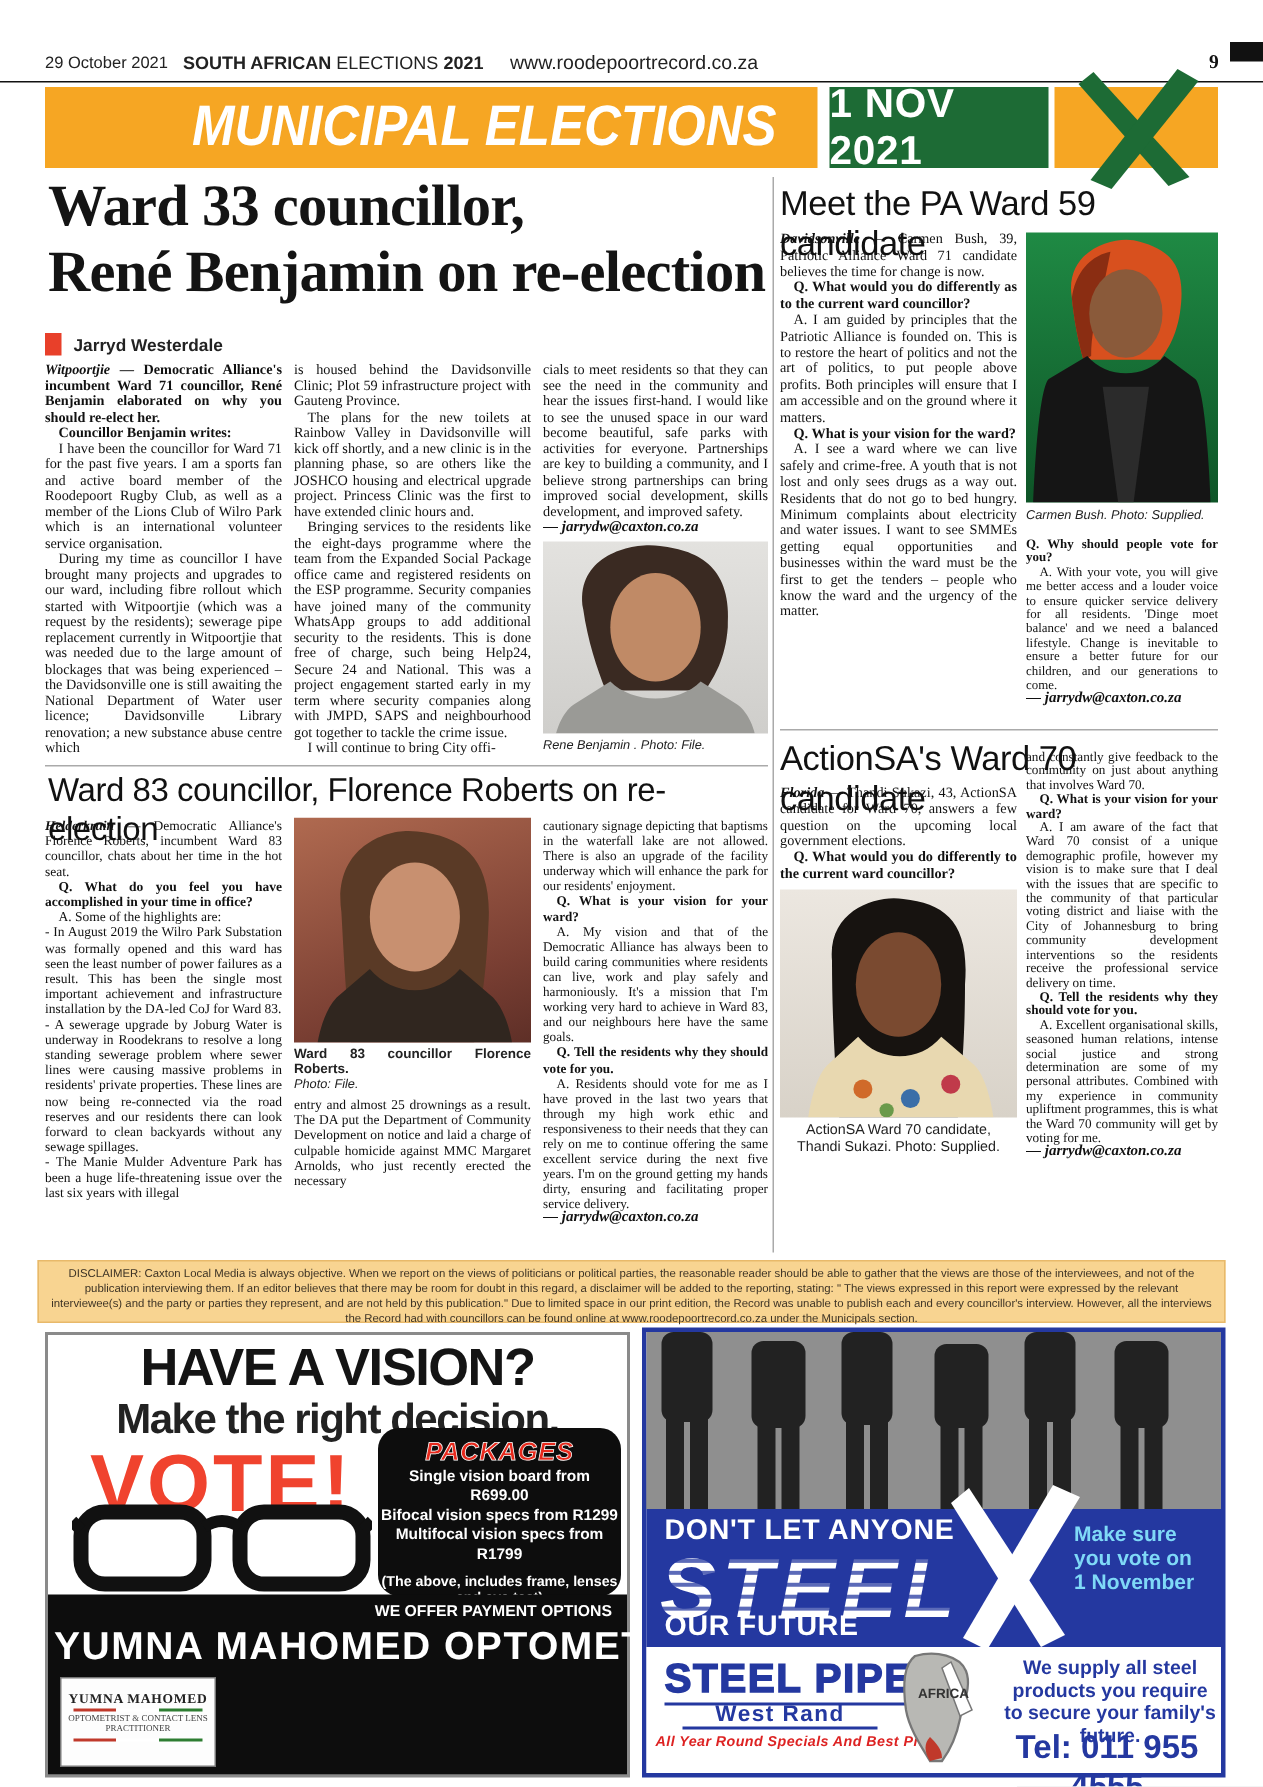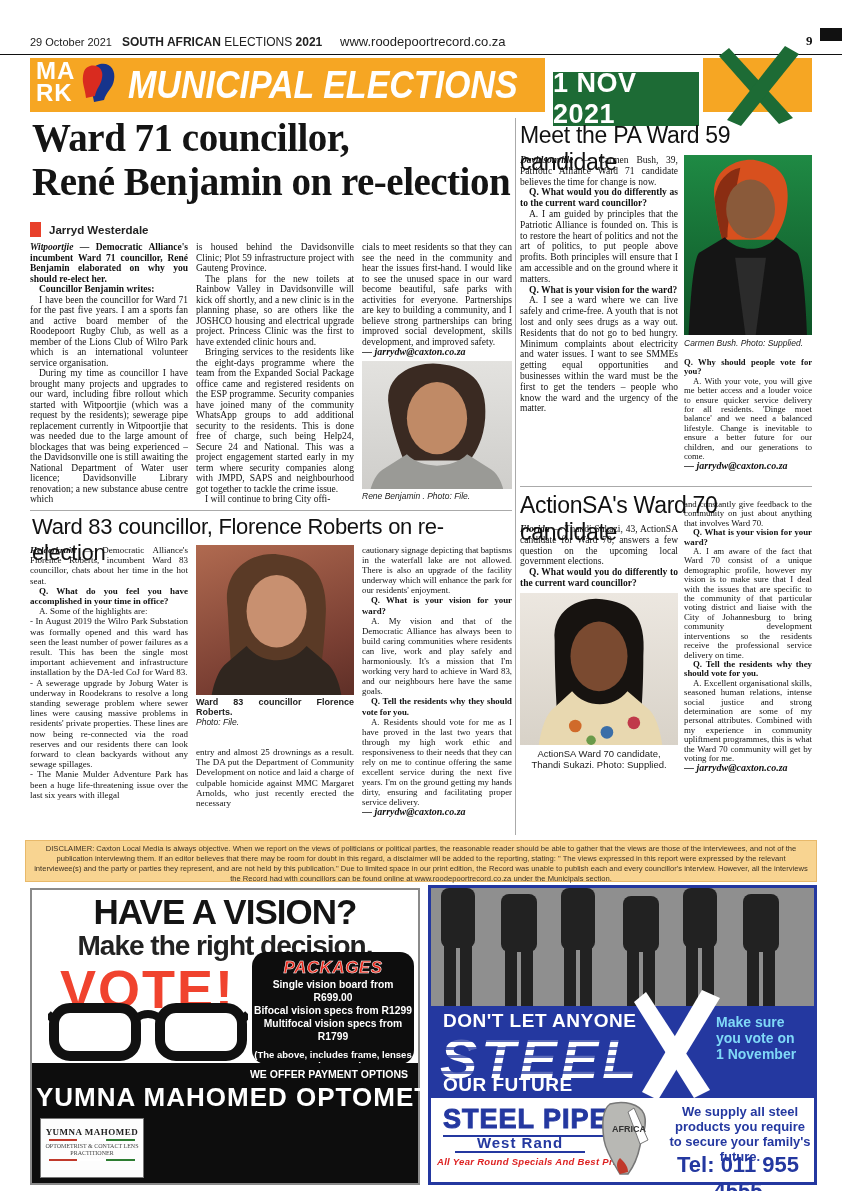--- a/index.html
+++ b/index.html
@@ -9,21 +9,21 @@
   
   .topbar{left:0;top:34px;width:842px;height:20px;border-bottom:1.5px solid #111;}
   .tb-date{left:30px;top:36px;font:11px "Liberation Sans",sans-serif;color:#222;}
   .tb-brand{left:122px;top:35px;font:12px "Liberation Sans",sans-serif;color:#222;}
   .tb-brand b{font-weight:900;}
   .tb-url{left:340px;top:34px;font:13px "Liberation Sans",sans-serif;color:#222;}
   .tb-page{left:806px;top:33px;font:bold 13px "Liberation Serif",serif;color:#111;}
   .corner-mark{left:820px;top:28px;width:22px;height:13px;background:#111;}
   
   .mast{left:30px;top:58px;width:515px;height:54px;background:var(--orange);}
-  .mast-badgebox{left:553px;top:72px;width:146px;height:54px;background:var(--green);
+  .mast-badgebox{left:553px;top:58px;width:146px;height:54px;background:var(--green);
      display:flex;align-items:center;justify-content:flex-start;}
   .mast-right{left:703px;top:58px;width:109px;height:54px;background:var(--orange);overflow:visible;}
   .mark-logo{left:36px;top:60px;width:86px;height:52px;font-family:"Liberation Sans",sans-serif;
      font-weight:900;color:#fff;line-height:22px;font-size:24px;letter-spacing:1px;}
   .mast-title{left:128px;top:63px;width:420px;font:italic 900 34px "Liberation Sans",sans-serif;
      color:#fff;letter-spacing:0px;transform:scaleY(1.12);transform-origin:left top;white-space:nowrap;}
   .mast-badge{font:900 27px "Liberation Sans",sans-serif;color:#fff;letter-spacing:.5px;}
   
   .hl{left:32px;top:116px;width:482px;font:700 39px "Liberation Serif",serif;color:#141414;
       line-height:44px;letter-spacing:-.5px;}
@@ -106,41 +106,33 @@
 <div class="page">
 
   <div class="abs topbar"></div>
   <span class="abs tb-date">29 October 2021</span>
   <span class="abs tb-brand"><b>SOUTH AFRICAN</b>&nbsp;<span>ELECTIONS</span>&nbsp;<b>2021</b></span>
   <span class="abs tb-url">www.roodepoortrecord.co.za</span>
   <span class="abs tb-page">9</span>
   <div class="abs corner-mark"></div>
 
   <div class="abs mast"></div>
-  <div class="abs mark-logo">
-    <div>MA</div>
-    <div>RK</div>
-    <svg width="40" height="44" viewBox="0 0 40 44" style="position:absolute;left:44px;top:2px;">
-      <path d="M20 2 C30 0 36 8 34 18 C33 26 26 30 24 38 L14 40 C12 28 8 24 10 14 C12 6 14 4 20 2 Z" fill="#16348c"></path>
-      <path d="M10 4 C18 2 24 8 22 16 C21 23 16 27 15 34 L6 36 C5 26 2 22 3 14 C4 8 5 6 10 4 Z" fill="#d92b1f"></path>
-    </svg>
-  </div>
   <div class="abs mast-title">MUNICIPAL ELECTIONS</div>
   <div class="abs mast-badgebox">
     <span class="mast-badge">1 NOV 2021</span>
   </div>
   <div class="abs mast-right">
     <svg width="95" height="88" viewBox="0 0 95 88" style="position:absolute;left:8px;top:-18px;">
       <path d="M18 8 L82 78 L68 84 L8 16 Z" fill="#1d6b35"></path>
       <path d="M74 6 L88 14 L30 86 L16 80 Z" fill="#1d6b35"></path>
     </svg>
   </div>
 
   <div class="abs hl">
-    <div>Ward 71 councillor,</div>
+    <div>Ward 33 councillor,</div>
     <div>René Benjamin on re-election</div>
   </div>
   <div class="abs byline"><span class="sq"></span><span>Jarryd Westerdale</span></div>
 
   <div class="abs bodycol a1c1" style="line-height:10.5px;">
     <p><span class="dl">Witpoortjie</span><span class="lead"> — Democratic Alliance's incumbent Ward 71 councillor, René Benjamin elaborated on why you should re-elect her.</span></p>
     <p class="ind q">Councillor Benjamin writes:</p>
     <p class="ind">I have been the councillor for Ward 71 for the past five years. I am a sports fan and active board member of the Roodepoort Rugby Club, as well as a member of the Lions Club of Wilro Park which is an international volunteer service organisation.</p>
     <p class="ind">During my time as councillor I have brought many projects and upgrades to our ward, including fibre rollout which started with Witpoortjie (which was a request by the residents); sewerage pipe replacement currently in Witpoortjie that was needed due to the large amount of blockages that was being experienced – the Davidsonville one is still awaiting the National Department of Water user licence; Davidsonville Library renovation; a new substance abuse centre which</p>
   </div>
@@ -203,21 +195,21 @@
   <div class="abs bodycol w83c2">
     <div class="photo" style="width:158px;height:150px;background:linear-gradient(160deg,#b06a50,#7a3f33 70%,#5e2f27);">
       <svg width="158" height="150" viewBox="0 0 100 95" preserveAspectRatio="xMidYMax slice">
         <path d="M20 40 C16 12 40 4 52 6 C72 8 84 18 82 46 C81 70 78 84 76 95 L24 95 C22 78 21 58 20 40Z" fill="#5a3a26"></path>
         <ellipse cx="51" cy="42" rx="19" ry="23" fill="#c89070"></ellipse>
         <path d="M32 64 C42 76 60 76 70 64 L84 76 C90 82 92 95 92 95 L10 95 C10 95 12 82 18 76 Z" fill="#30261f"></path>
       </svg>
     </div>
     <div class="capsans" style="margin-top:2px;">Ward 83 councillor Florence Roberts.</div>
     <div class="cap">Photo: File.</div>
-    <p style="margin-top:20px;">entry and almost 25 drownings as a result. The DA put the Department of Community Development on notice and laid a charge of culpable homicide against MMC Margaret Arnolds, who just recently erected the necessary</p>
+    <p style="margin-top:4px;">entry and almost 25 drownings as a result. The DA put the Department of Community Development on notice and laid a charge of culpable homicide against MMC Margaret Arnolds, who just recently erected the necessary</p>
   </div>
   <div class="abs bodycol w83c3">
     <p>cautionary signage depicting that baptisms in the waterfall lake are not allowed. There is also an upgrade of the facility underway which will enhance the park for our residents' enjoyment.</p>
     <p class="ind q">Q. What is your vision for your ward?</p>
     <p class="ind">A. My vision and that of the Democratic Alliance has always been to build caring communities where residents can live, work and play safely and harmoniously. It's a mission that I'm working very hard to achieve in Ward 83, and our neighbours here have the same goals.</p>
     <p class="ind q">Q. Tell the residents why they should vote for you.</p>
     <p class="ind">A. Residents should vote for me as I have proved in the last two years that through my high work ethic and responsiveness to their needs that they can rely on me to continue offering the same excellent service during the next five years. I'm on the ground getting my hands dirty, ensuring and facilitating proper service delivery.</p>
     <p class="sig">— jarrydw@caxton.co.za</p>
   </div>
 

